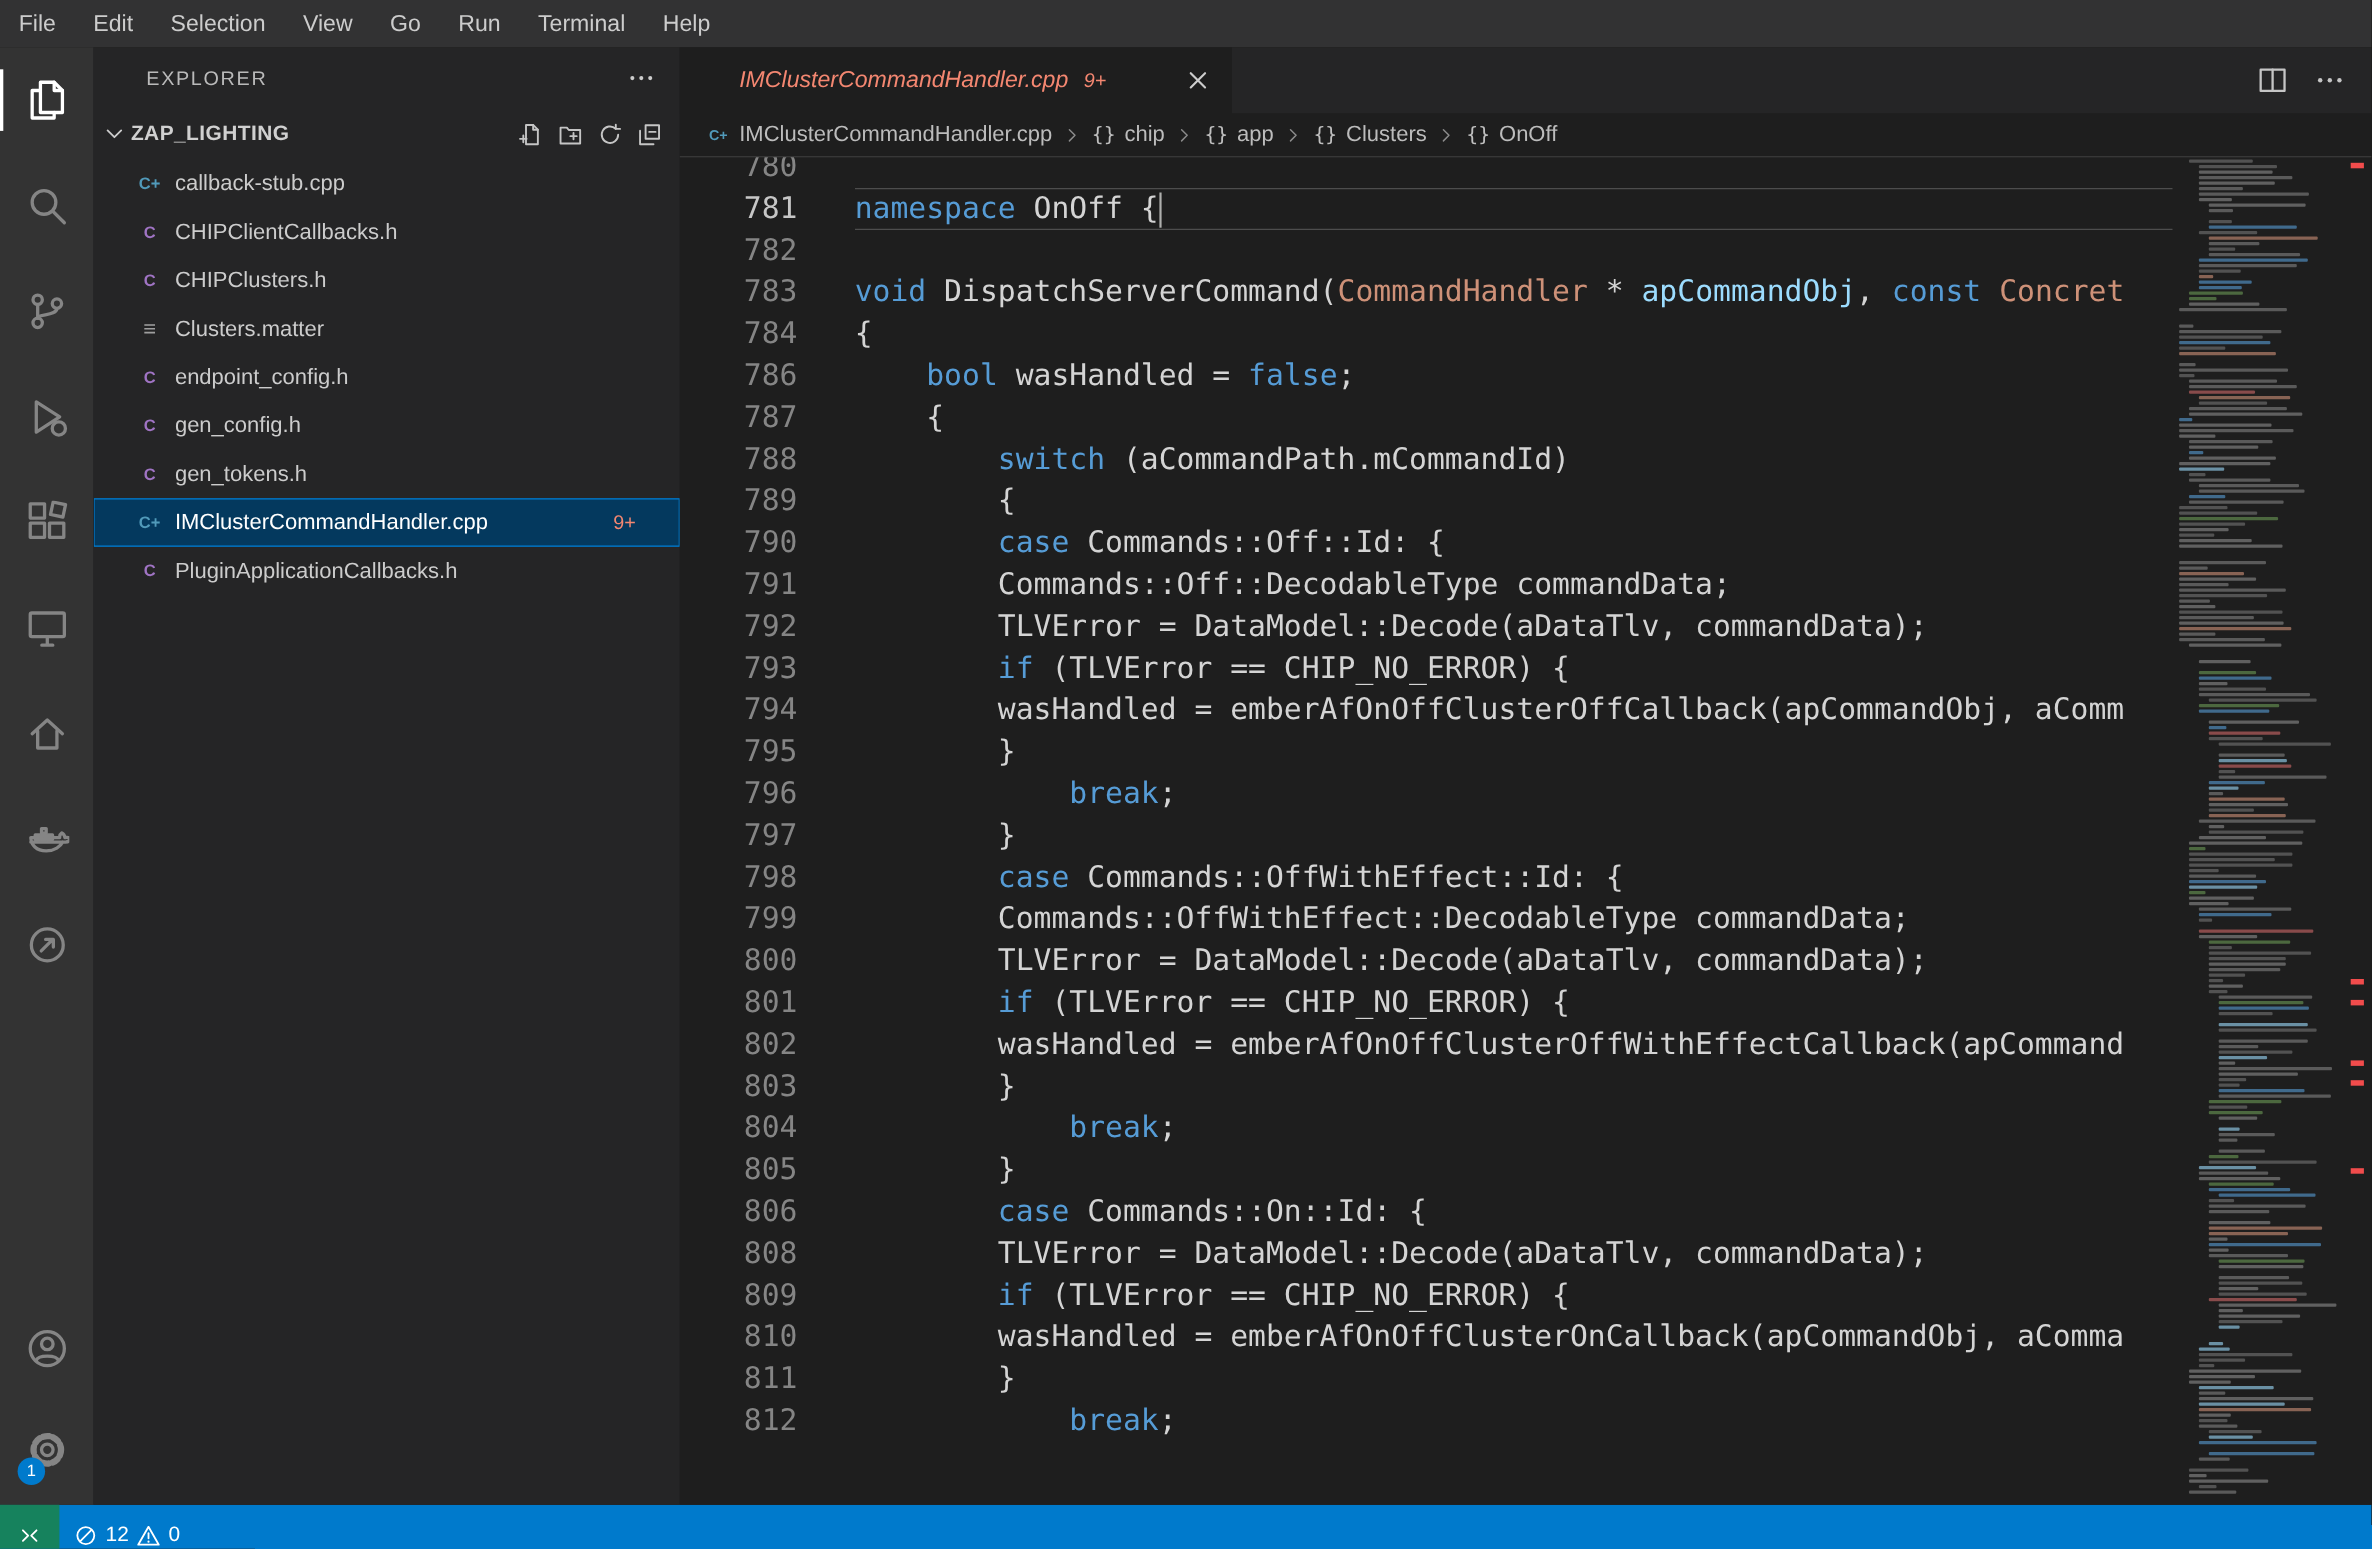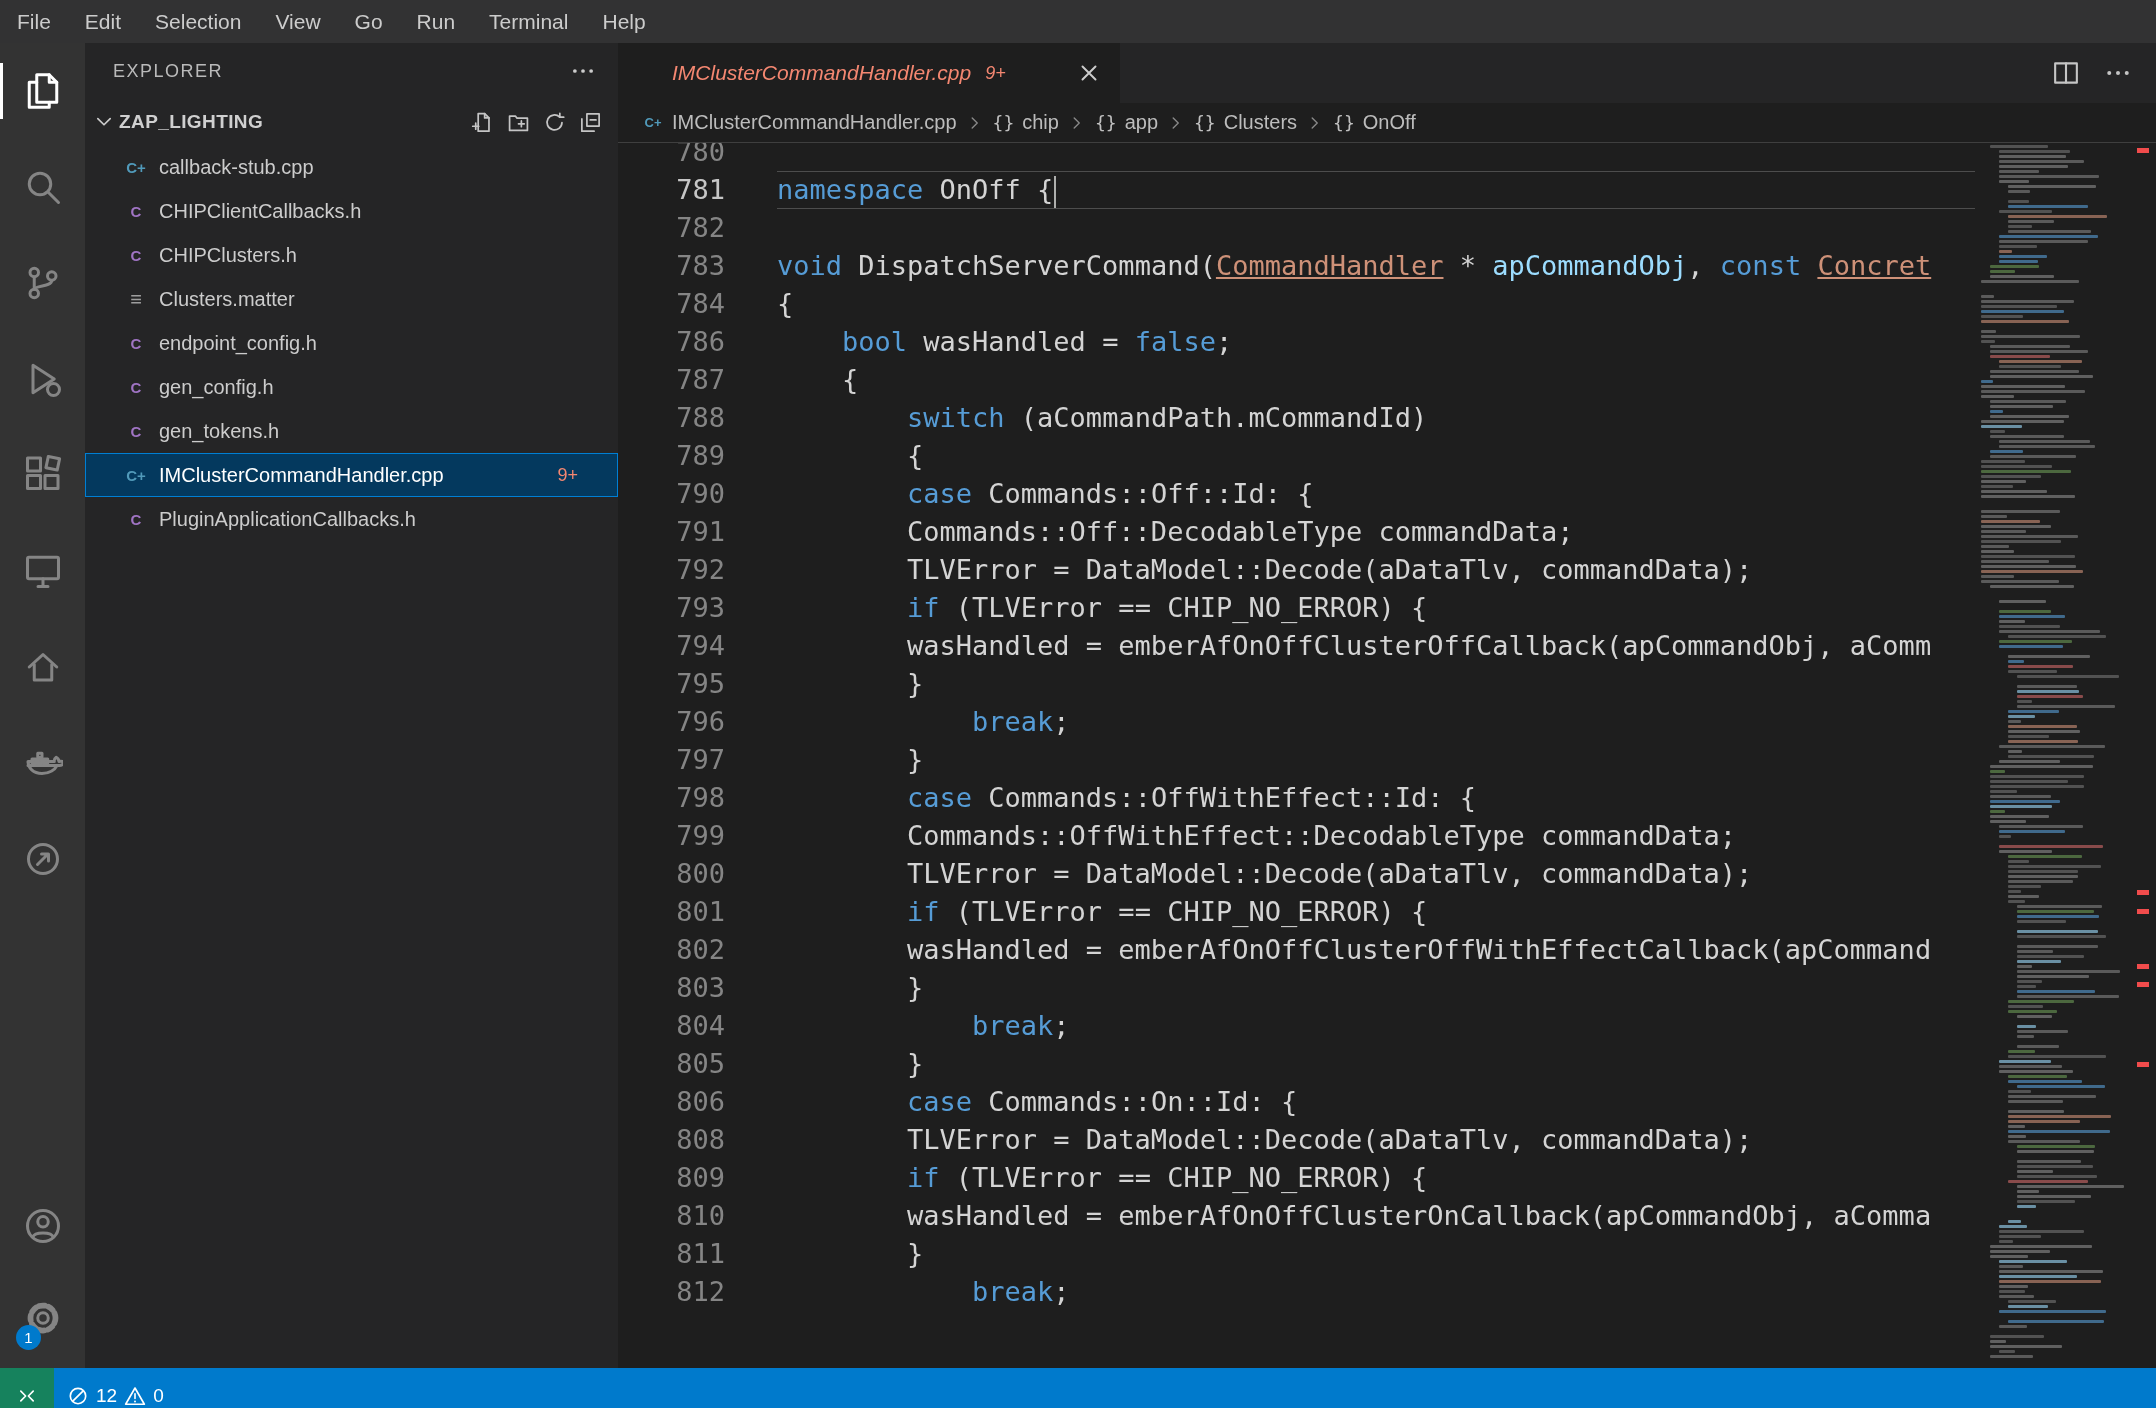--- a/index.html
+++ b/index.html
@@ -25,21 +25,21 @@
   .act-bottom .act-item { height:92px; }
   .act-item.active { color:#ffffff; }
   .act-item.active::before { content:""; position:absolute; left:0; top:20px; bottom:20px; width:3px; background:#ffffff; }
   .act-item .icon { width:40px; height:40px; }
   .act-badge { position:absolute; left:16px; bottom:14px; width:25px; height:25px; border-radius:13px;
                background:var(--accent,#007acc); color:#fff; font-size:15px; display:flex; align-items:center; justify-content:center; }
 
   
   .sidebar { width:533px; background:#252526; color:#cccccc; display:flex; flex-direction:column; }
   .sidebar-header { height:56px; display:flex; align-items:center; padding:0 22px 0 28px; }
-  .sidebar-title { font-size:18px; color:#bababa; letter-spacing:1.5px; }
+  .sidebar-title { font-size:18px; color:#bababa; letter-spacing:1.5px;margin-left:20px; }
   .hdr-more { margin-left:auto; width:26px; height:26px; color:#cccccc; }
   .section-row { height:46px; display:flex; align-items:center; padding:0 16px 0 8px; font-weight:700; font-size:19px; color:#d0d0d0; }
   .chev { width:22px; height:22px; margin-right:4px; color:#cccccc; }
   .section-name { letter-spacing:.4px; }
   .section-actions { margin-left:auto; display:flex; gap:13px; }
   .section-actions .icon { width:23px; height:23px; color:#c5c5c5; }
   .file-list { flex:1; overflow:hidden; }
   .file-row { height:44px; display:flex; align-items:center; padding:0 14px 0 38px; font-size:20px; color:#cccccc; }
   .file-row.selected { background:#04395e; box-shadow:inset 0 0 0 1px #007fd4; color:#ffffff; }
   .ficon { width:26px; height:26px; display:flex; align-items:center; justify-content:center;
@@ -72,21 +72,21 @@
   .crumb-sym { font-family:"DejaVu Sans Mono",monospace; font-size:18px; color:#c0c0c0; }
 
   .editor-body { flex:1; position:relative; overflow:hidden; }
   .code-area { position:absolute; left:0; top:-10px; right:181px; font-family:"DejaVu Sans Mono",monospace; font-size:27px; }
   .code-line { display:flex; height:38px; line-height:38px; white-space:pre; }
   .gutter { flex:none; width:159px; padding-right:52px; text-align:right; color:#858585; }
   .code-line.current .gutter { color:#c6c6c6; }
   .ltext { flex:1; min-width:0; overflow:hidden; color:var(--code-fg,#d4d4d4); }
   .code-line.current .ltext { box-shadow:inset 0 1px 0 #4d4d4d, inset 0 -1px 0 #4d4d4d; }
   .tk-kw { color:var(--keyword,#569cd6); }
-  .tk-type { color:var(--type,#ce9178);text-decoration:underline; }
+  .tk-type { color:var(--type,#ce9178); }
   .tk-param { color:var(--param,#9cdcfe); }
   .tk-def { color:var(--code-fg,#d4d4d4); }
   .cursor { display:inline-block; width:2px; height:32px; background:#aeafad; vertical-align:middle; margin-left:1px; }
 
   .minimap { position:absolute; top:0; right:26px; width:155px; bottom:0; overflow:hidden; }
   .mm-line { height:3px; margin-top:2px; border-radius:1px; opacity:.6; }
   .mm-gap { height:5px; }
   .ruler { position:absolute; top:0; right:0; bottom:0; width:26px; }
   .ruler-mark { position:absolute; right:7px; width:12px; height:5px; background:#f14c4c; }
 

